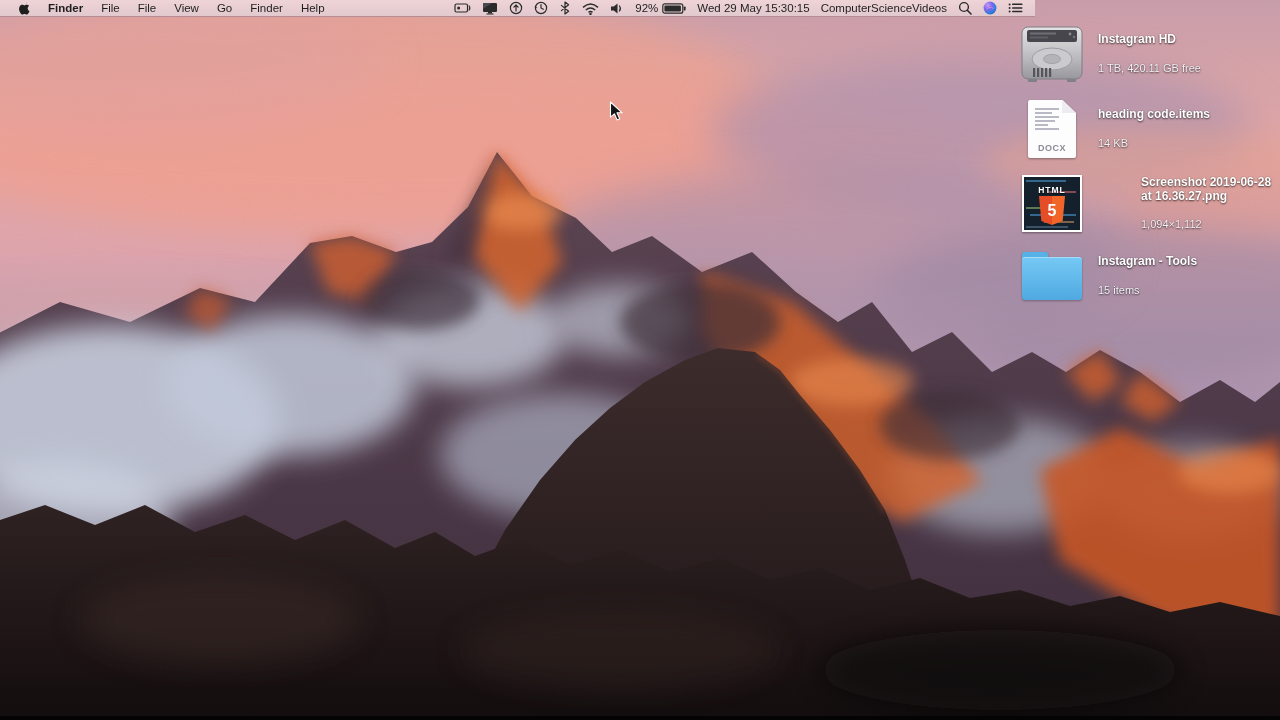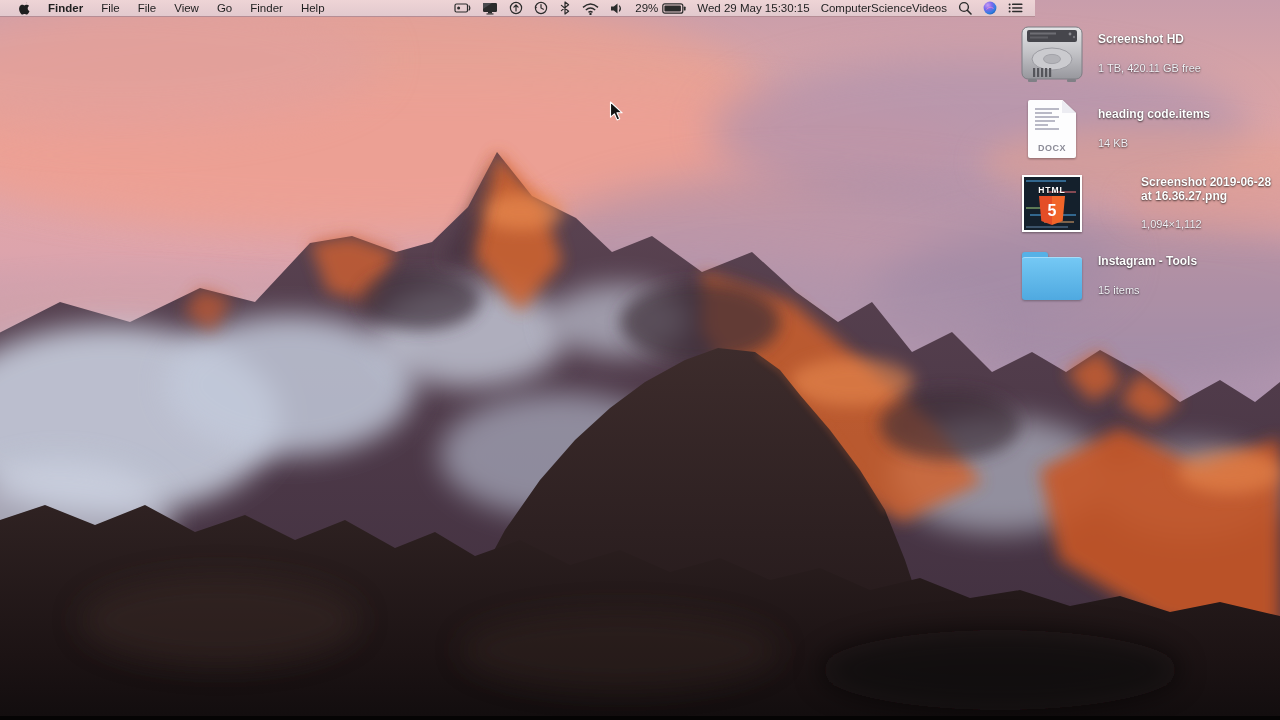--- a/index.html
+++ b/index.html
@@ -236,21 +236,21 @@
           <circle cx="8.5" cy="12" r="1.2" fill="#2b2b2b"></circle>
         </svg>
       </span>
       <span class="sicon">
         <svg width="14" height="13" viewBox="0 0 14 13">
           <path d="M1,4.5 L3.8,4.5 L7.5,1.5 L7.5,11.5 L3.8,8.5 L1,8.5 Z" fill="#2b2b2b"></path>
           <path d="M9.5,4 Q11.3,6.5 9.5,9" fill="none" stroke="#2b2b2b" stroke-width="1.2" stroke-linecap="round"></path>
         </svg>
       </span>
       <span class="battery-wrap">
-        <span class="mb-text">29%</span>
+        <span class="mb-text">92%</span>
         <svg width="24" height="11" viewBox="0 0 24 11">
           <rect x=".8" y=".8" width="20" height="9.4" rx="2" fill="none" stroke="#2b2b2b" stroke-width="1.2"></rect>
           <rect x="2.4" y="2.4" width="16.5" height="6.2" rx="1" fill="#2b2b2b"></rect>
           <rect x="21.8" y="3.4" width="1.8" height="4.2" rx=".9" fill="#2b2b2b"></rect>
         </svg>
       </span>
       <span class="mb-text">Wed 29 May 15:30:15</span>
       <span class="mb-text">ComputerScienceVideos</span>
       <span class="sicon">
         <svg width="14" height="14" viewBox="0 0 14 14">
@@ -310,21 +310,21 @@
               <rect x="16" y="42" width="2.2" height="9"></rect>
             <rect x="20" y="42" width="2.2" height="9"></rect>
               <rect x="24" y="42" width="2.2" height="9"></rect>
             <rect x="28" y="42" width="2.2" height="9"></rect>
           </g>
           <rect x="7" y="53" width="9" height="3" rx="1" fill="#808086"></rect>
           <rect x="46" y="53" width="9" height="3" rx="1" fill="#808086"></rect>
         </svg>
       </div>
       <div class="d-label">
-        <div class="d-title">Screenshot HD</div>
+        <div class="d-title">Instagram HD</div>
         <div class="d-sub">1 TB, 420.11 GB free</div>
       </div>
     </div>
 
     <div class="d-row" style="margin-bottom:17px;">
       <div class="icon-cell">
         <div class="docx-icon">
           <div class="docx-page"></div>
           <div class="docx-fold"></div>
           <div class="docx-lines">

